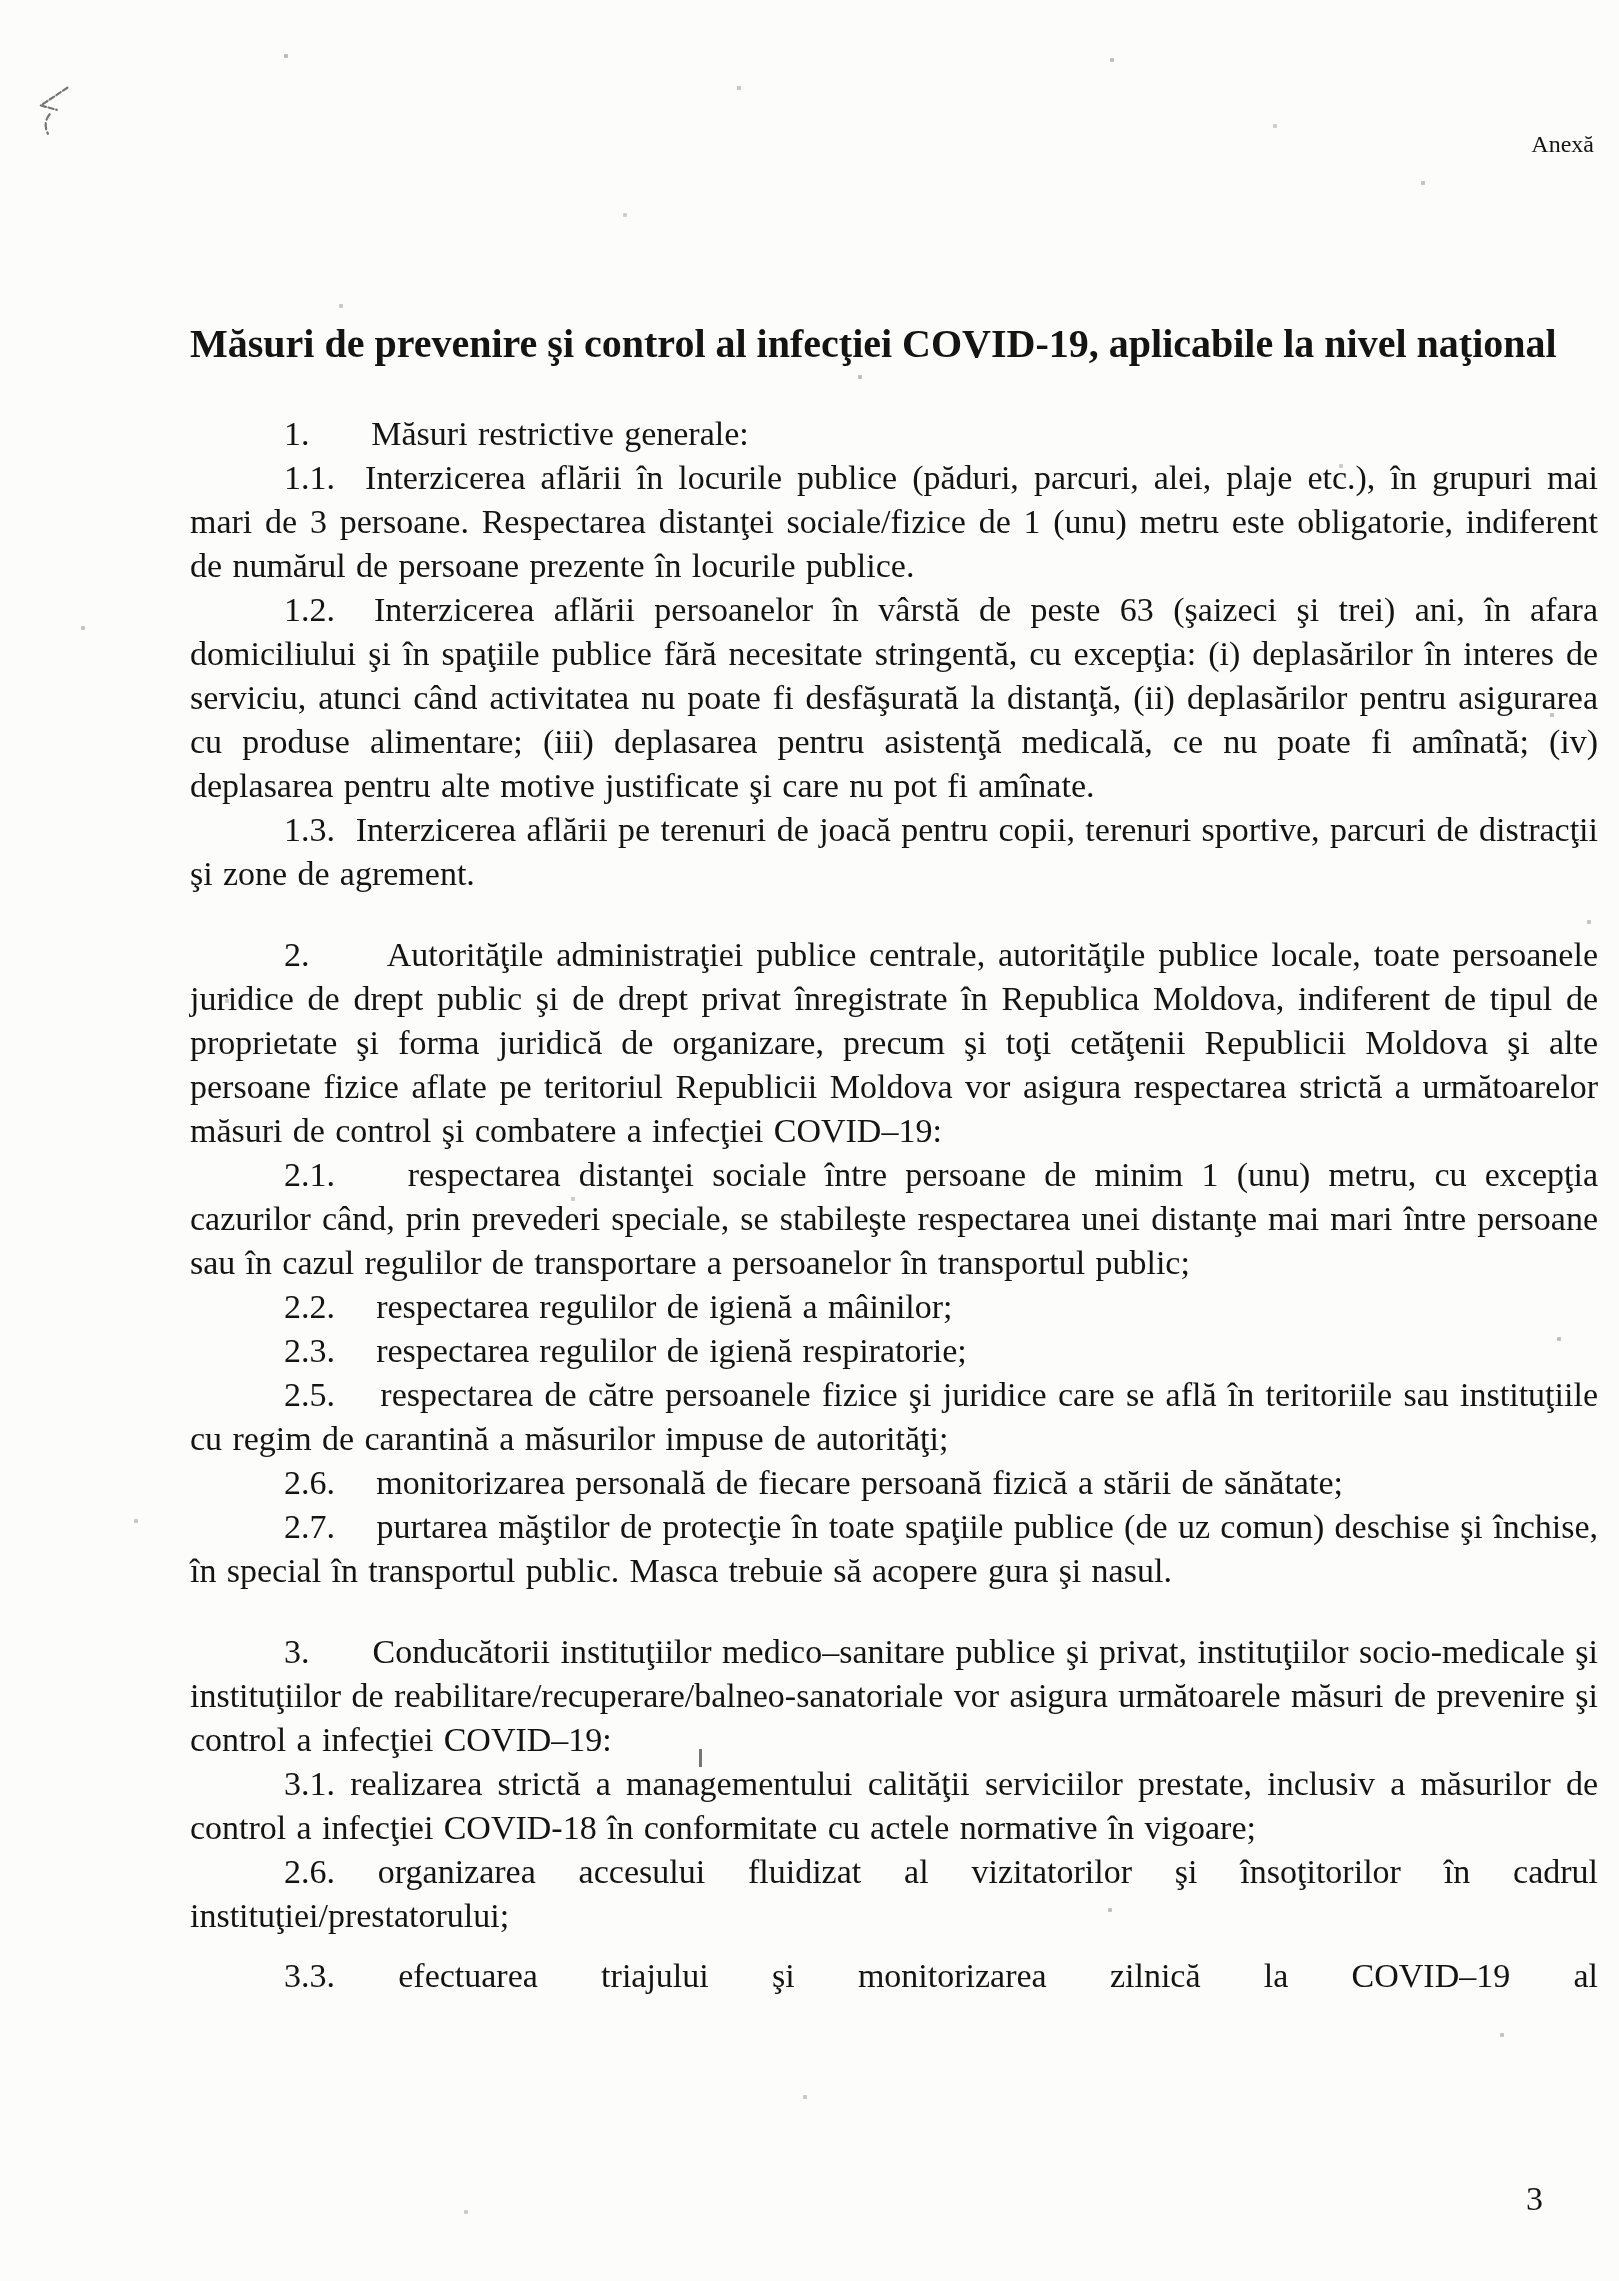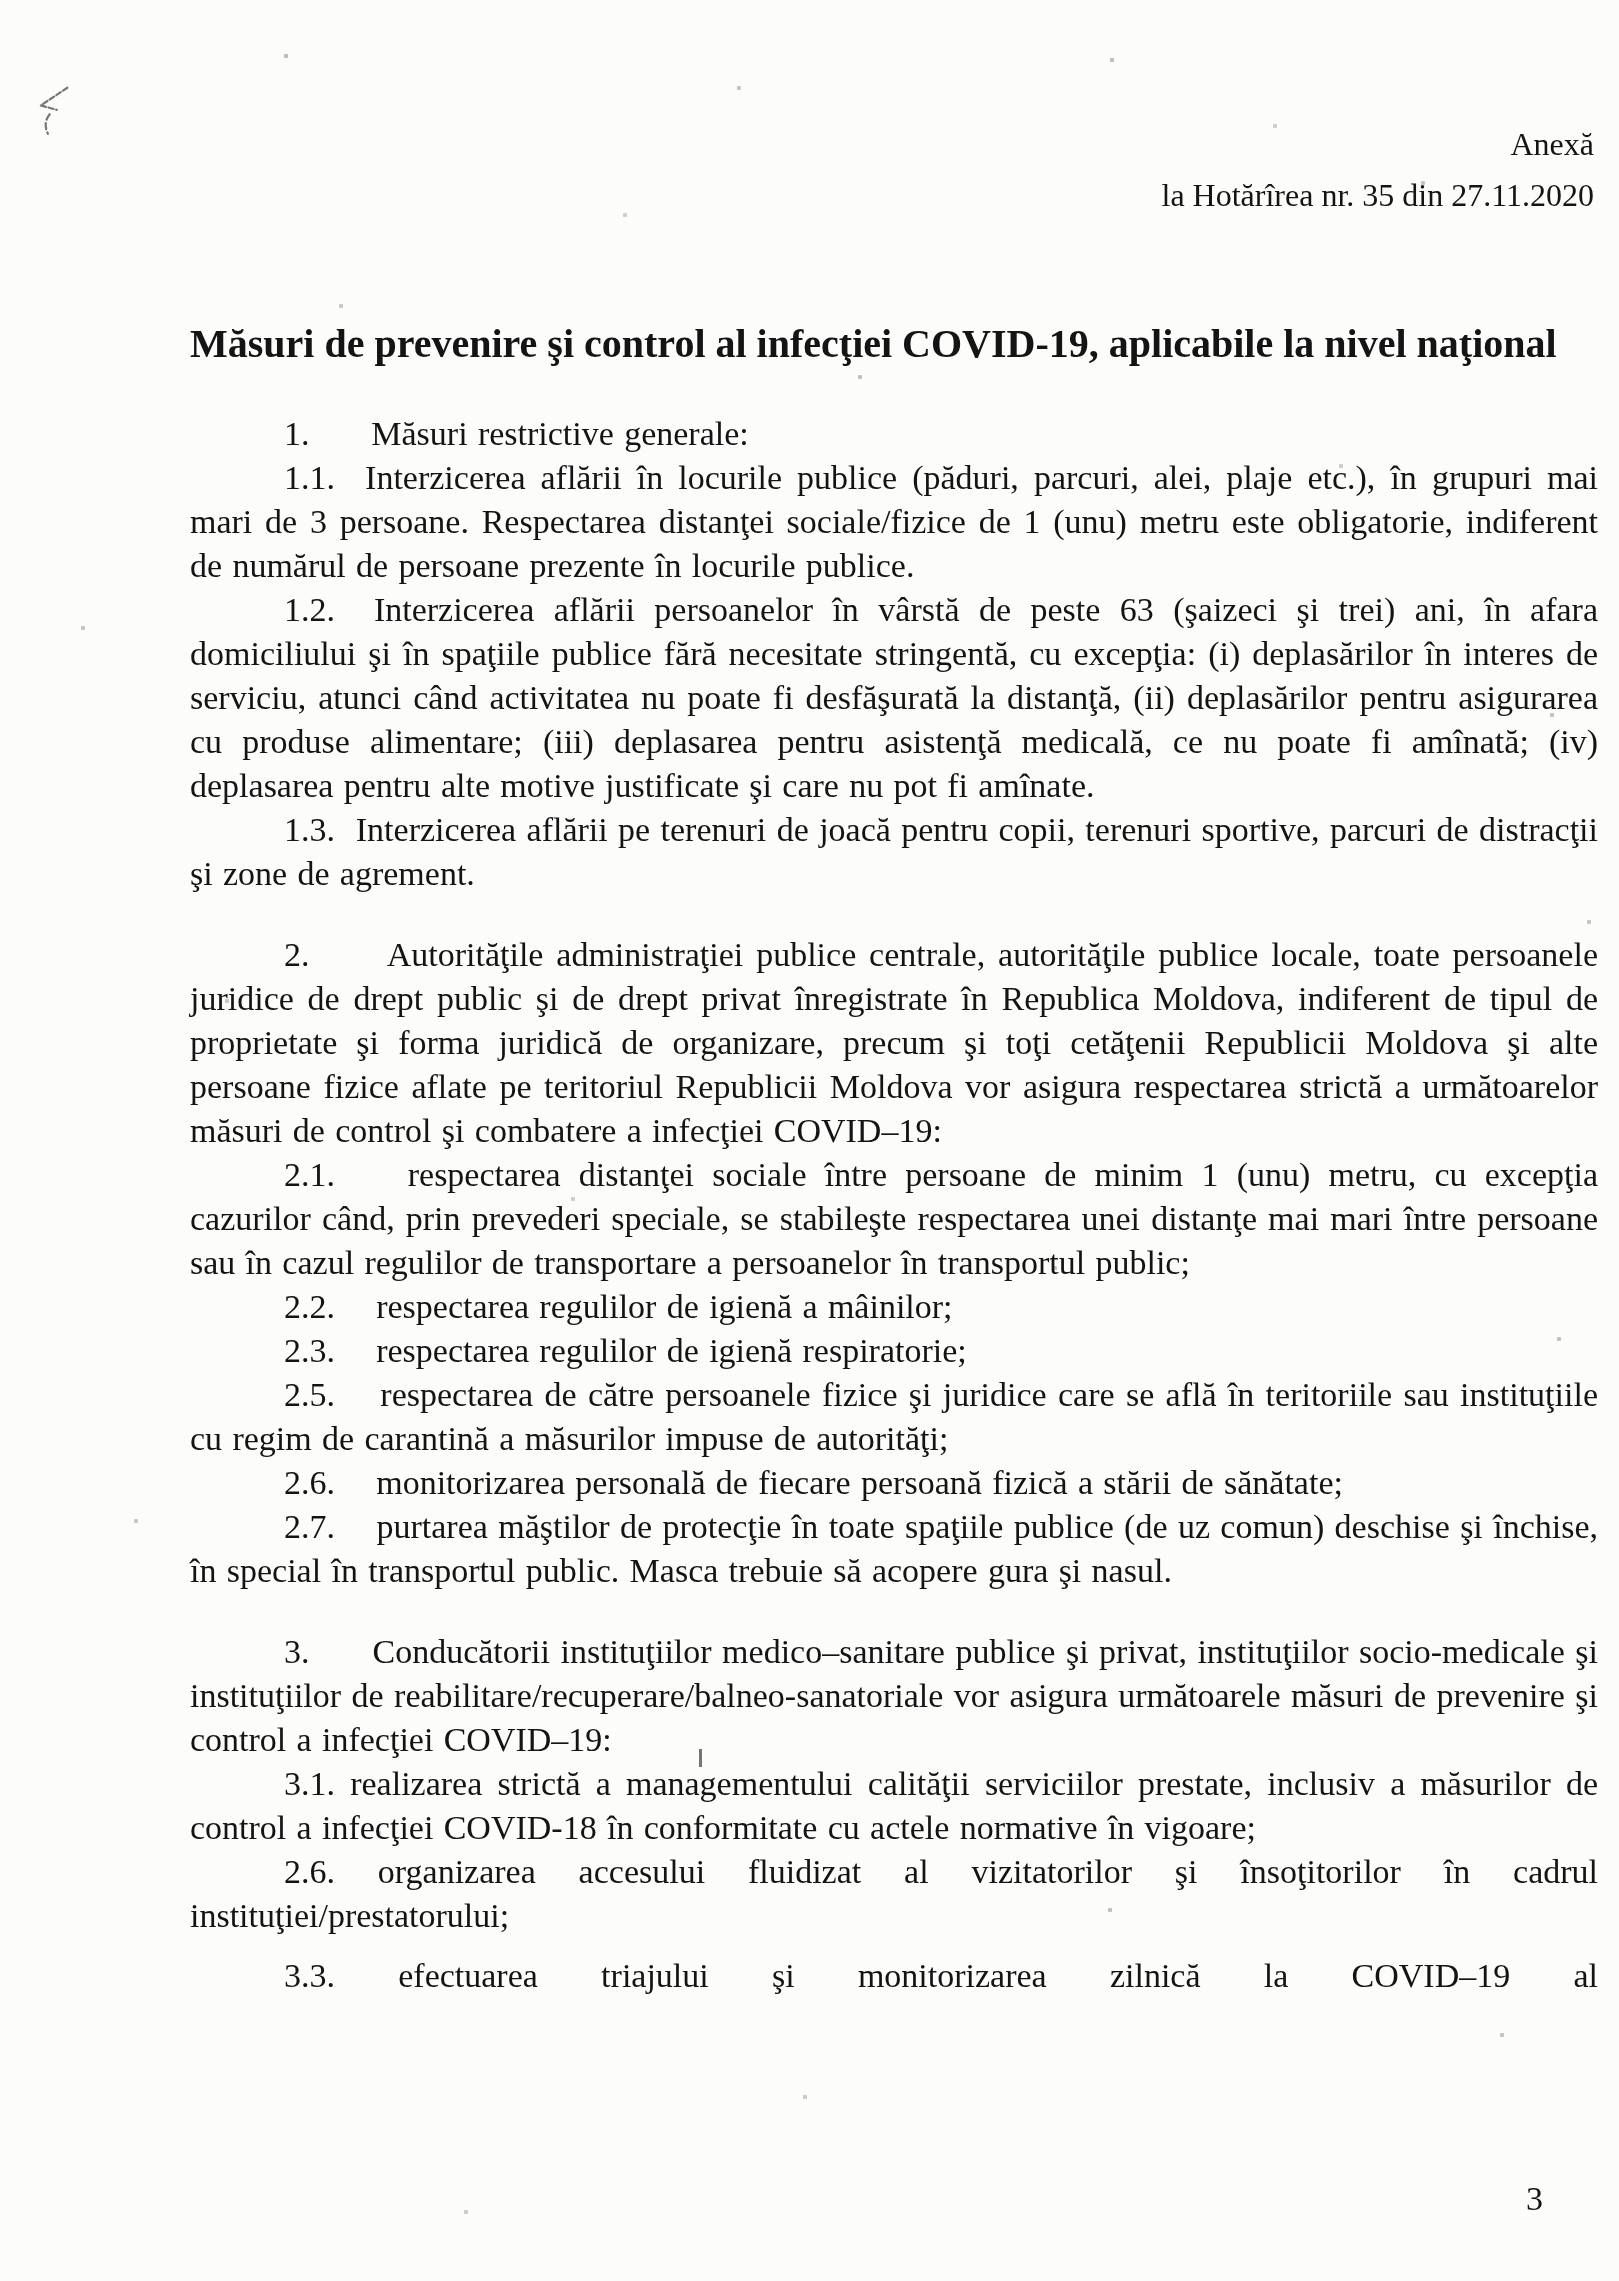--- a/index.html
+++ b/index.html
@@ -7,21 +7,21 @@
     position:relative;
     width:1619px;height:2281px;
     background:#fcfcfb;
     font-family:"Liberation Serif","DejaVu Serif",serif;
     color:#141414;
     overflow:hidden;
   }
   .header{
     position:absolute;top:119px;right:25px;
     text-align:right;
-    font-size:32px;line-height:51px;
+    font-size:24px;line-height:51px;
     white-space:nowrap;
   }
   .doc-title{
     position:absolute;top:321px;left:190px;width:1408px;
     font-weight:bold;font-size:40px;line-height:45px;
   }
   .doc-body{
     position:absolute;top:412px;left:190px;width:1408px;
     font-size:34px;line-height:44px;
   }
@@ -65,21 +65,20 @@
     <svg width="46" height="61" viewBox="0 0 52 68" xmlns="http://www.w3.org/2000/svg">
       <path d="M40 6 L10 26 L28 31" fill="none" stroke="#555" stroke-width="2.5" stroke-linecap="round" stroke-linejoin="round" stroke-dasharray="6 3"></path>
       <path d="M20 36 q-8 10 -2 22" fill="none" stroke="#555" stroke-width="2.5" stroke-linecap="round" stroke-dasharray="7 4"></path>
     </svg>
   </div>
 
   <div class="specks"></div>
 
   <div class="header">
     <div>Anexă</div>
-    <div>la Hotărîrea nr. 35 din 27.11.2020</div>
   </div>
 
   <div class="doc-title">Măsuri de prevenire şi control al infecţiei COVID-19, aplicabile la nivel naţional</div>
 
   <div class="doc-body">
     <p class="para">1.&nbsp;&nbsp;&nbsp;&nbsp;&nbsp;&nbsp;Măsuri restrictive generale:</p>
     <p class="para">1.1.&nbsp;&nbsp;Interzicerea aflării în locurile publice (păduri, parcuri, alei, plaje etc.), în grupuri mai mari de 3 persoane. Respectarea distanţei sociale/fizice de 1 (unu) metru este obligatorie, indiferent de numărul de persoane prezente în locurile publice.</p>
     <p class="para">1.2.&nbsp;&nbsp;Interzicerea aflării persoanelor în vârstă de peste 63 (şaizeci şi trei) ani, în afara domiciliului şi în spaţiile publice fără necesitate stringentă, cu excepţia: (i) deplasărilor în interes de serviciu, atunci când activitatea nu poate fi desfăşurată la distanţă, (ii) deplasărilor pentru asigurarea cu produse alimentare; (iii) deplasarea pentru asistenţă medicală, ce nu poate fi amînată; (iv) deplasarea pentru alte motive justificate şi care nu pot fi amînate.</p>
     <p class="para">1.3.&nbsp;&nbsp;Interzicerea aflării pe terenuri de joacă pentru copii, terenuri sportive, parcuri de distracţii şi zone de agrement.</p>
     <p class="para gap-before">2.&nbsp;&nbsp;&nbsp;&nbsp;&nbsp;&nbsp;Autorităţile administraţiei publice centrale, autorităţile publice locale, toate persoanele juridice de drept public şi de drept privat înregistrate în Republica Moldova, indiferent de tipul de proprietate şi forma juridică de organizare, precum şi toţi cetăţenii Republicii Moldova şi alte persoane fizice aflate pe teritoriul Republicii Moldova vor asigura respectarea strictă a următoarelor măsuri de control şi combatere a infecţiei COVID–19:</p>

